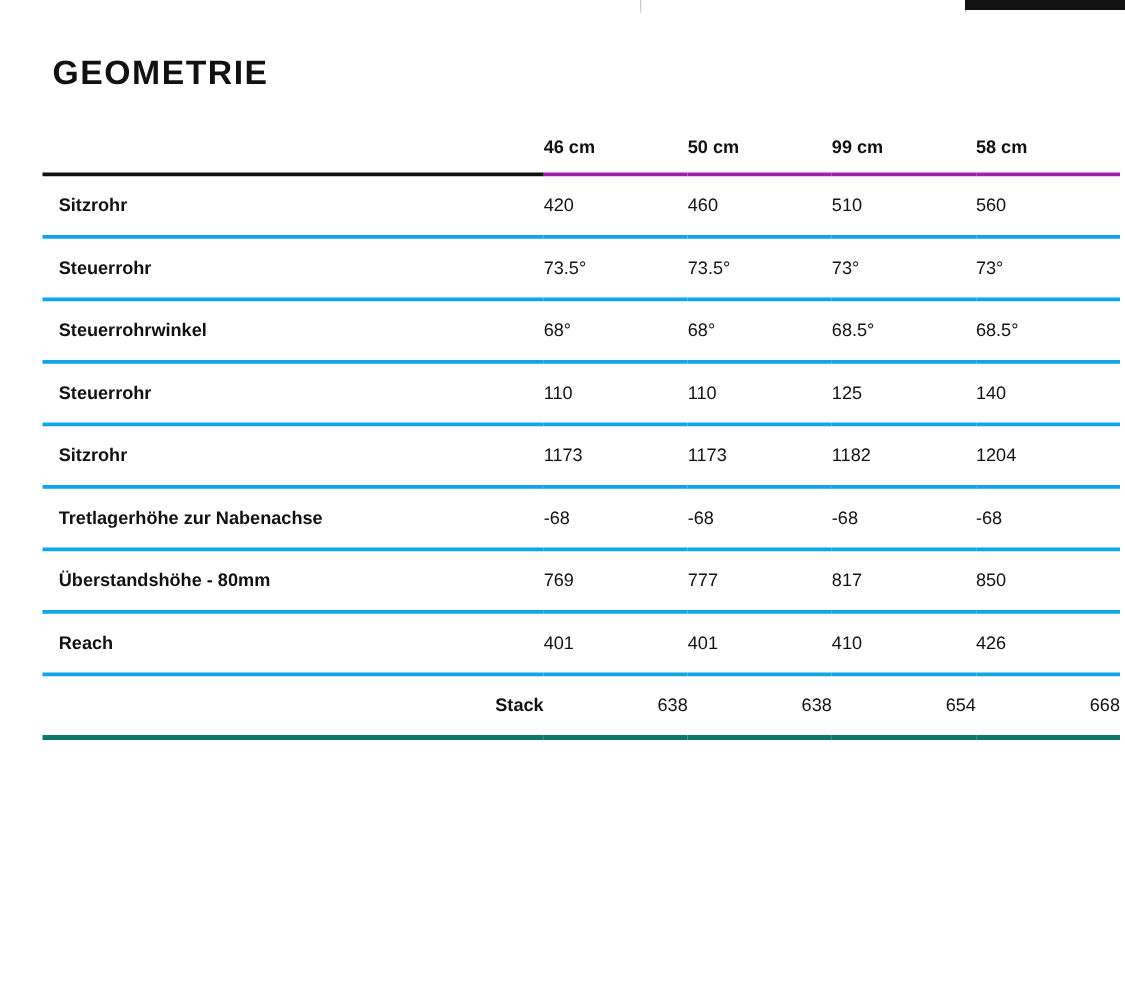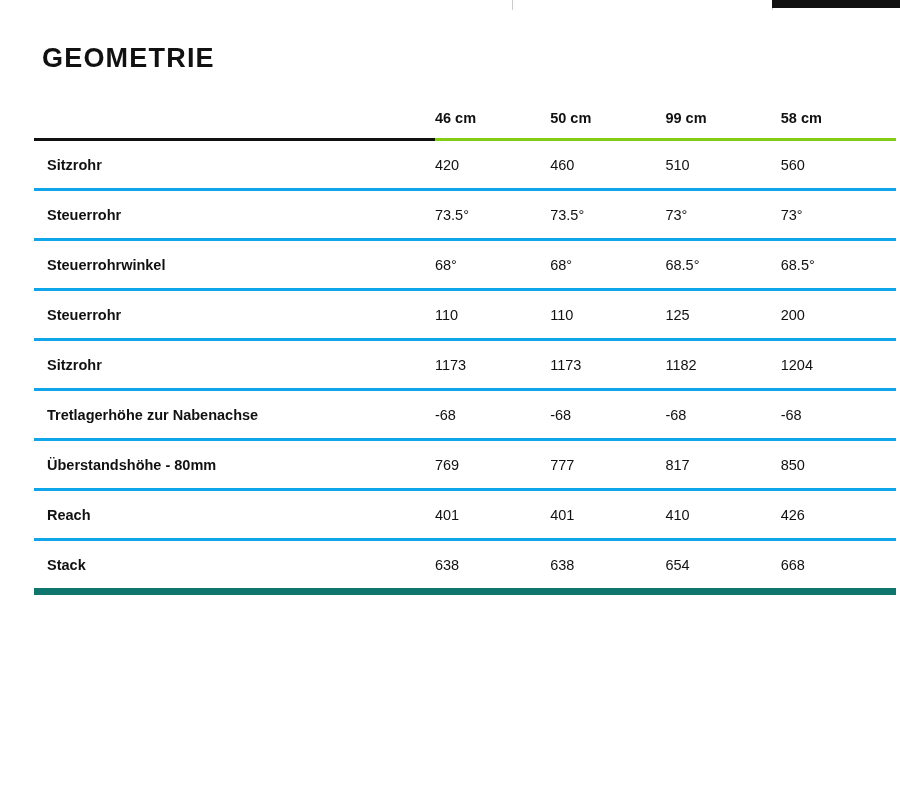--- a/index.html
+++ b/index.html
@@ -70,40 +70,41 @@
 
   table.geo col.c-label { width: 400px; }
   table.geo col.c-val { width: 115px; }
 
   table.geo thead th {
     text-align: left;
     font-size: 14.5px;
     font-weight: bold;
     color: #111111;
     padding: 0 0 12px 0;
-    border-bottom: 3px solid #84cc16;
+    border-bottom: 3px solid #a21caf;
     vertical-align: bottom;
   }
   table.geo thead th.blank {
     border-bottom: 3px solid #111111;
   }
 
   table.geo tbody td {
     font-size: 14.5px;
     padding: 16px 0 15px 0;
     border-bottom: 3px solid #0ea5e9;
     color: #111111;
     vertical-align: middle;
   }
   table.geo tbody td.label {
     font-weight: bold;
     padding-left: 13px;
   }
   table.geo tbody tr:last-child td {
-    border-bottom: 7px solid #0f766e;
+    border-bottom: 4px solid #0f766e;
+    text-align: right;
   }
 </style>
 </head>
 <body>
 
 <div class="top-strip">
   <div class="seg-line seg-a"></div>
   <div class="seg-line seg-b"></div>
   <div class="seg-black"></div>
 </div>
@@ -149,21 +150,21 @@
         <td>68°</td>
         <td>68°</td>
         <td>68.5°</td>
         <td>68.5°</td>
       </tr>
       <tr>
         <td class="label">Steuerrohr</td>
         <td>110</td>
         <td>110</td>
         <td>125</td>
-        <td>200</td>
+        <td>140</td>
       </tr>
       <tr>
         <td class="label">Sitzrohr</td>
         <td>1173</td>
         <td>1173</td>
         <td>1182</td>
         <td>1204</td>
       </tr>
       <tr>
         <td class="label">Tretlagerhöhe zur Nabenachse</td>

